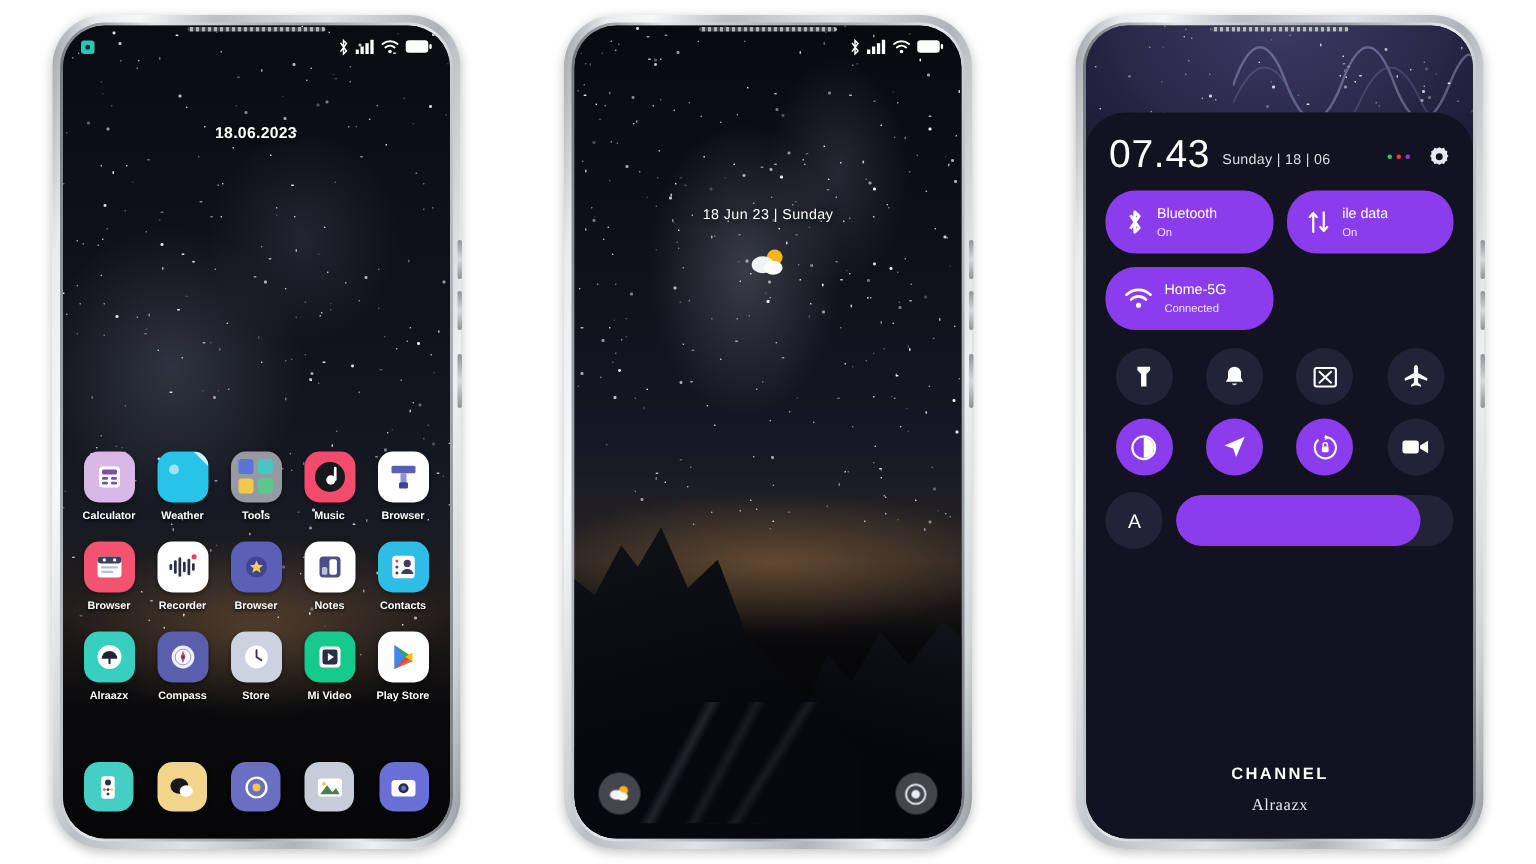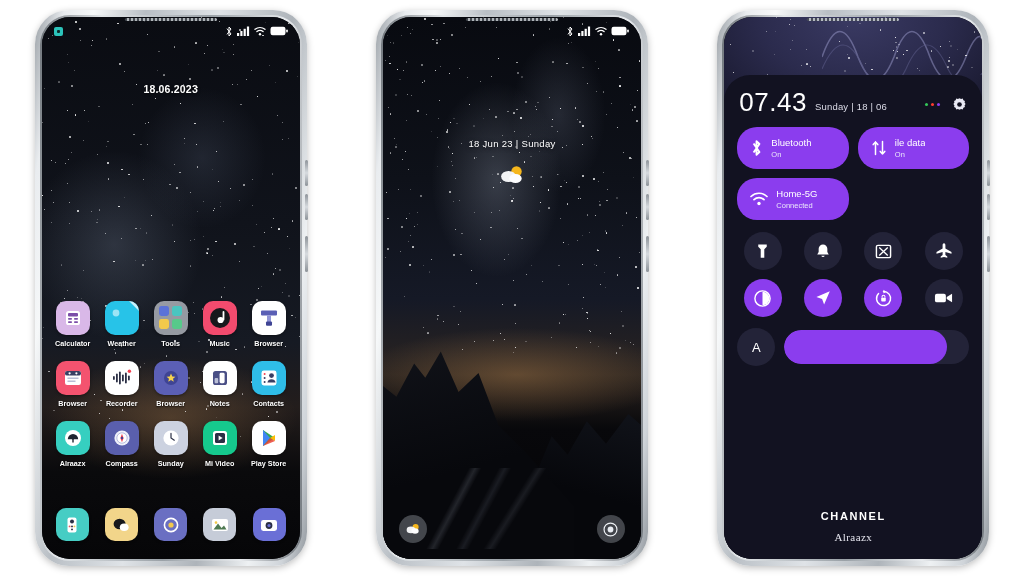--- a/index.html
+++ b/index.html
@@ -748,21 +748,21 @@
               </div>
               <div class="app-label">Compass</div>
             </div>
             <div class="app">
               <div class="app-icon" style="background:#ccd2e0">
                 <svg width="22" height="22" viewBox="0 0 22 22">
                   <circle cx="11" cy="11" r="7.6" fill="#fff"></circle>
                   <path d="M11 6.4 L11 11 L14.3 13.2" stroke="#2b2f45" stroke-width="1.2" fill="none" stroke-linecap="round"></path>
                 </svg>
               </div>
-              <div class="app-label">Sunday</div>
+              <div class="app-label">Store</div>
             </div>
             <div class="app">
               <div class="app-icon" style="background:#16c98d">
                 <svg width="22" height="22" viewBox="0 0 22 22">
                   <rect x="4" y="4" width="14" height="14" rx="2.6" fill="#fff"></rect>
                   <rect x="6" y="6" width="10" height="10" rx="1.6" fill="#2b2f45"></rect>
                   <path d="M9.6 8.4 L13.6 11 L9.6 13.6 Z" fill="#fff"></path>
                 </svg>
               </div>
               <div class="app-label">Mi Video</div>

